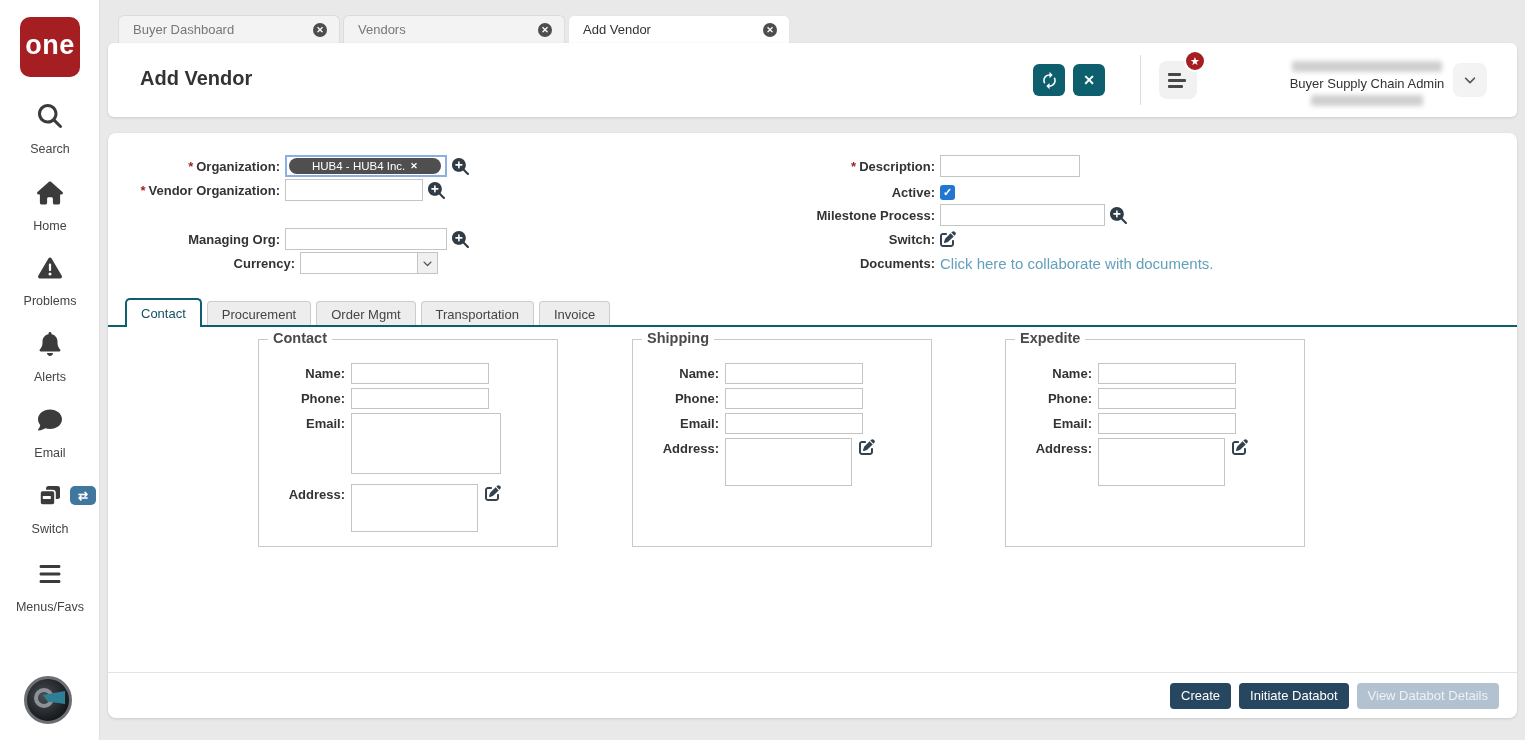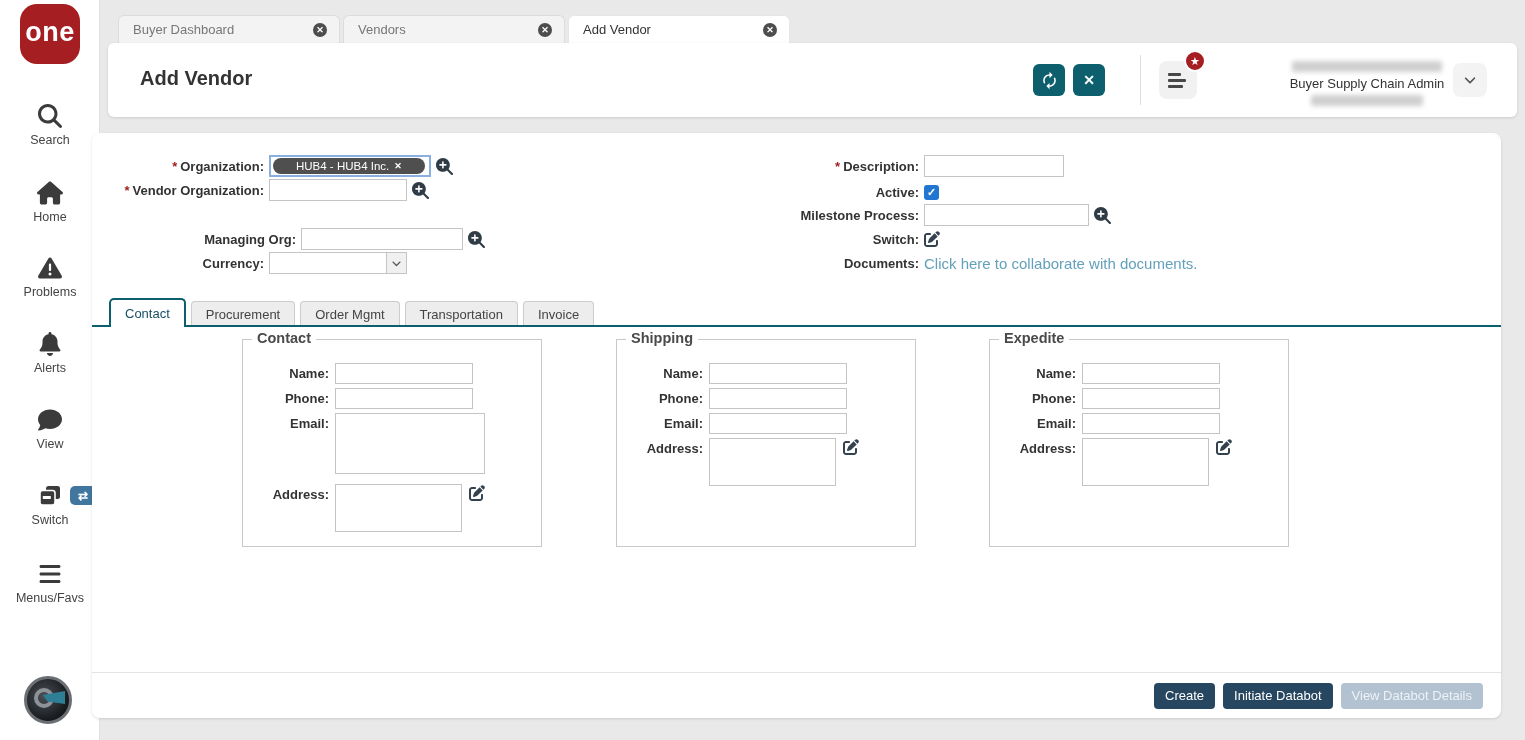--- a/index.html
+++ b/index.html
@@ -11,29 +11,29 @@
     overflow:hidden;
     font-size:13px;
     color:#333;
   }
   
   .sidebar {
     position:absolute; left:0; top:0; width:100px; height:740px;
     background:#fff; border-right:1px solid #e0e0e0;
   }
   .logo {
-    position:absolute; left:20px; top:4px; width:60px; height:60px;
-    background:#a51e22; border-radius:17px; display:flex; align-items:center; justify-content:center;
+    position:absolute; left:20px; top:17px; width:60px; height:60px;
+    background:#a51e22; border-radius:10px; display:flex; align-items:center; justify-content:center;
     cursor:pointer;
   }
   .logo span { color:#fff; font-size:27px; font-weight:bold; letter-spacing:0.5px; margin-top:-3px; }
   .side-item { position:absolute; left:0; width:100px; text-align:center; cursor:pointer; }
   .side-icon { display:block; height:26px; }
   .side-icon svg { height:24px; width:26px; fill:#3b3b3b; }
-  .side-label { display:block; font-size:12.5px; color:#444; margin-top:3px; }
+  .side-label { display:block; font-size:12.5px; color:#444; margin-top:12px; }
   .switch-badge {
     position:absolute; left:70px; top:2px; width:26px; height:19px;
     background:#41779e; border-radius:5px; color:#fff; font-size:12px;
     display:flex; align-items:center; justify-content:center; font-weight:bold;
   }
   .neo-circle {
     position:absolute; left:24px; top:676px; width:48px; height:48px; border-radius:50%;
     background:radial-gradient(circle at 40% 40%, #4a4f55, #17191c 70%);
     border:3px solid #6b6f73; cursor:pointer; overflow:hidden;
   }
@@ -87,21 +87,21 @@
   .redacted.r2 { width:112px; height:11px; margin-top:4px; }
   .user-role { font-size:13px; color:#333; white-space:nowrap; }
   .chevron-btn {
     position:absolute; left:1345px; top:20px; width:34px; height:34px;
     background:#f3f3f3; border:none; border-radius:8px; cursor:pointer;
     display:flex; align-items:center; justify-content:center;
   }
   .chevron-btn svg { width:14px; height:14px; fill:#555; }
   
   .main-card {
-    position:absolute; left:92px; top:133px; width:1409px; height:585px;
+    position:absolute; left:108px; top:133px; width:1409px; height:585px;
     background:#fff; border-radius:8px; box-shadow:0 1px 3px rgba(0,0,0,0.12);
   }
   .frow { position:absolute; display:flex; align-items:center; }
   .flabel { font-weight:bold; color:#333; font-size:13px; text-align:right; white-space:nowrap; }
   .flabel.lw { width:172px; margin-right:5px; }
   .flabel.rw { width:187px; margin-right:5px; }
   .req { color:#9e1b1b; margin-right:3px; font-weight:bold; }
   .tinput {
     height:22px; border:1px solid #c4c4c4; background:#fff; font-family:"Liberation Sans", sans-serif;
     font-size:12px; padding:0 4px; color:#333;
@@ -214,21 +214,21 @@
     </span>
     <span class="side-label">Alerts</span>
   </div>
 
   <div class="side-item" style="top:408px">
     <span class="side-icon">
       <svg viewBox="0 0 512 512">
           <path d="M512 240c0 114.9-114.6 208-256 208c-37.1 0-72.3-6.4-104.1-17.9c-11.9 8.7-31.3 20.6-54.3 30.6C73.6 471.1 44.7 480 16 480c-6.5 0-12.3-3.9-14.8-9.9s-1.1-12.9 3.5-17.4c.3-.3 .7-.7 1.3-1.4c1.1-1.2 2.8-3.1 4.9-5.7c4.1-5 9.6-12.4 15.2-21.6c10-16.6 19.5-38.4 21.4-62.9C17.7 326.8 0 285.1 0 240C0 125.1 114.6 32 256 32s256 93.1 256 208z"></path>
         </svg>
     </span>
-    <span class="side-label">View</span>
+    <span class="side-label">Email</span>
   </div>
 
   <div class="side-item" style="top:484px">
     <span class="side-icon">
       <svg viewBox="0 0 24 24" fill="#3b3b3b">
           <rect x="8" y="2" width="14" height="13" rx="2.5"></rect>
           <rect x="2" y="6.5" width="15" height="14.5" rx="2.5" stroke="#ffffff" stroke-width="1.6"></rect>
           <rect x="4.8" y="12" width="8" height="3" rx="0.5" fill="#ffffff"></rect>
         </svg>
     </span>
@@ -319,31 +319,31 @@
     <span class="flabel lw"><span class="req">*</span><span>Vendor Organization:</span></span>
     <input class="tinput" style="width: 138px;" value="">
     <span class="zoom-icon">
       <svg viewBox="0 0 512 512">
           <path d="M416 208c0 45.9-14.9 88.3-40 122.7L502.6 457.4c12.5 12.5 12.5 32.8 0 45.3s-32.8 12.5-45.3 0L330.7 376c-34.4 25.2-76.8 40-122.7 40C93.1 416 0 322.9 0 208S93.1 0 208 0S416 93.1 416 208zM184 296c0 13.3 10.7 24 24 24s24-10.7 24-24V232h64c13.3 0 24-10.7 24-24s-10.7-24-24-24H232V120c0-13.3-10.7-24-24-24s-24 10.7-24 24v64H120c-13.3 0-24 10.7-24 24s10.7 24 24 24h64v64z"></path>
         </svg>
     </span>
   </div>
 
 
-  <div class="frow" style="left:0; top:95px;margin-left:32px;">
+  <div class="frow" style="left:0; top:95px;">
     <span class="flabel lw"><span>Managing Org:</span></span>
     <input class="tinput" style="width: 162px;" value="">
     <span class="zoom-icon">
       <svg viewBox="0 0 512 512">
           <path d="M416 208c0 45.9-14.9 88.3-40 122.7L502.6 457.4c12.5 12.5 12.5 32.8 0 45.3s-32.8 12.5-45.3 0L330.7 376c-34.4 25.2-76.8 40-122.7 40C93.1 416 0 322.9 0 208S93.1 0 208 0S416 93.1 416 208zM184 296c0 13.3 10.7 24 24 24s24-10.7 24-24V232h64c13.3 0 24-10.7 24-24s-10.7-24-24-24H232V120c0-13.3-10.7-24-24-24s-24 10.7-24 24v64H120c-13.3 0-24 10.7-24 24s10.7 24 24 24h64v64z"></path>
         </svg>
     </span>
   </div>
 
-  <div class="frow" style="left:0; top:119px;">
+  <div class="frow" style="left:0; top:119px;padding-left:15px;">
     <span class="flabel lw"><span>Currency:</span></span>
     <span class="select">
       <span class="sel-arrow">
         <svg viewBox="0 0 448 512">
             <path d="M201.4 374.6c12.5 12.5 32.8 12.5 45.3 0l160-160c12.5-12.5 12.5-32.8 0-45.3s-32.8-12.5-45.3 0L224 306.7 86.6 169.4c-12.5-12.5-32.8-12.5-45.3 0s-12.5 32.8 0 45.3l160 160z"></path>
           </svg>
       </span>
     </span>
   </div>
 

